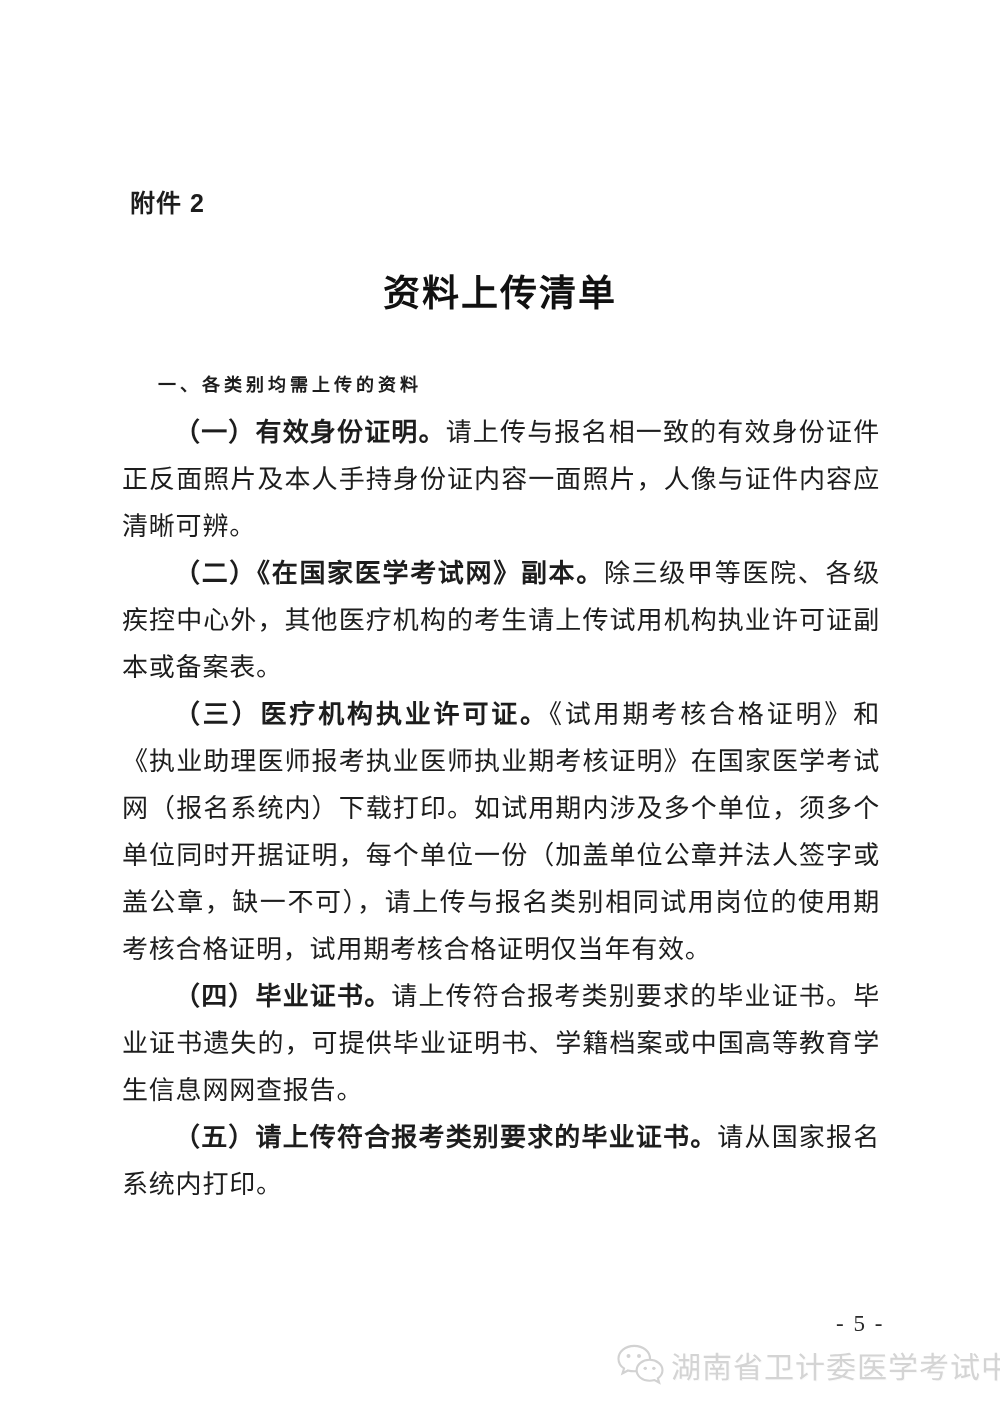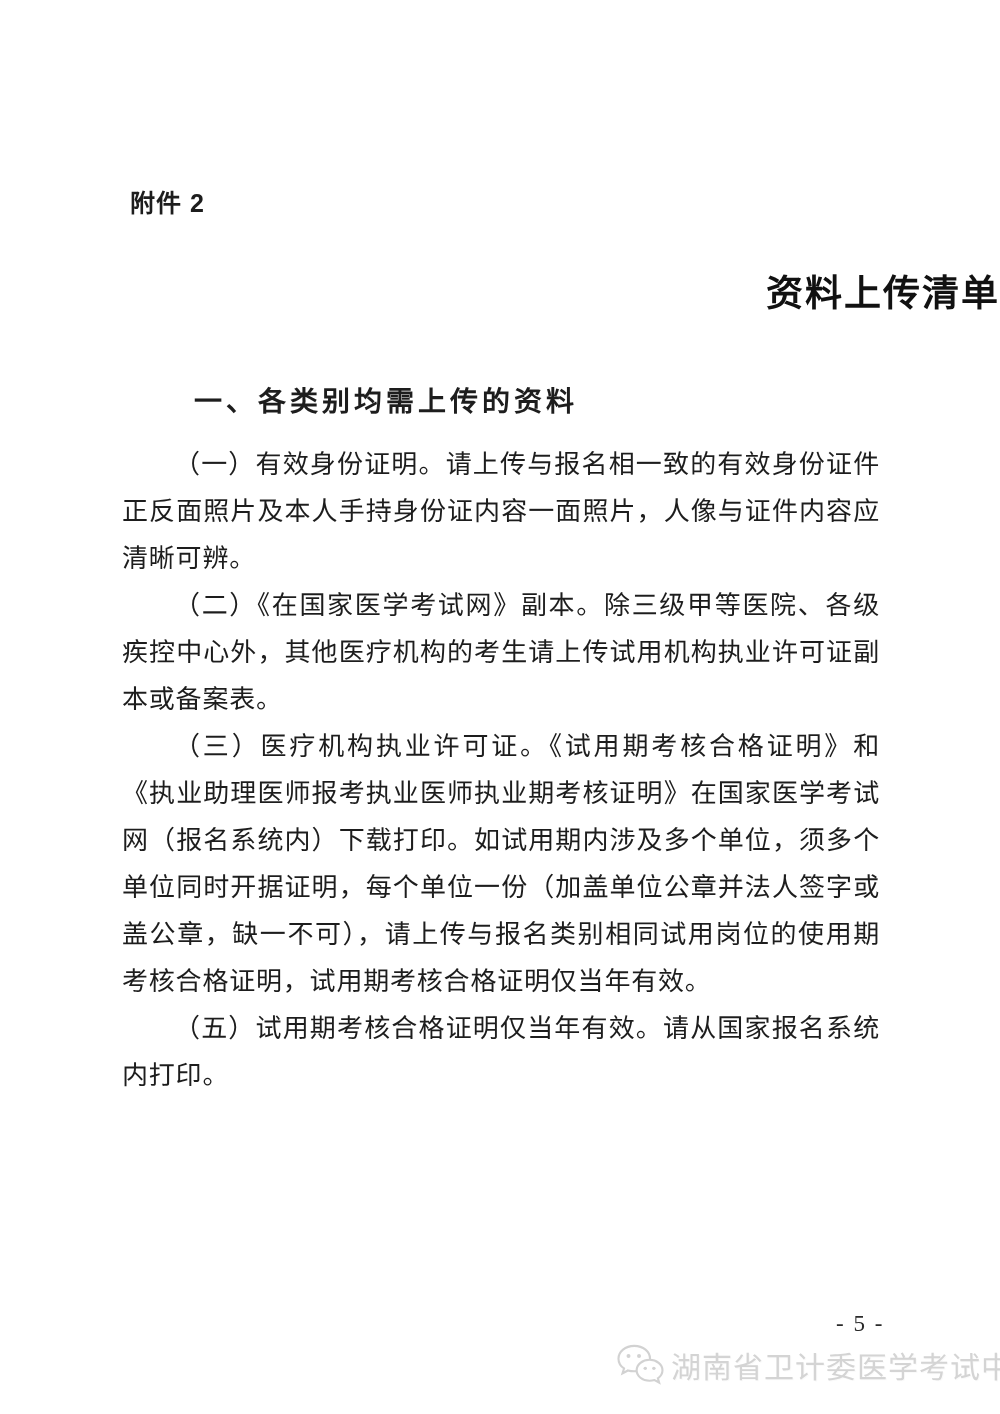--- a/index.html
+++ b/index.html
@@ -24,52 +24,52 @@
     font-weight: 700;
     letter-spacing: 1px;
     font-family: "Liberation Sans", "DejaVu Sans", sans-serif;
     color: #1d1d1d;
   }
   .doc-title {
     position: absolute;
     left: 0;
     right: 0;
     top: 238px;
-    text-align: right;
+    text-align: center;
     font-size: 37px;
     font-weight: 700;
     letter-spacing: 2px;
     font-family: "Liberation Serif", "DejaVu Serif", serif;
     color: #111111;
   }
   .content {
     position: absolute;
     left: 122px;
     top: 362px;
     width: 758px;
     font-size: 26px;
     line-height: 47px;
     text-align: justify;
     letter-spacing: 0.8px;
     color: #1d1d1d;
   }
   .section-heading {
     font-family: "Liberation Sans", "DejaVu Sans", sans-serif;
     font-weight: 700;
-    font-size: 28px;
+    font-size: 18px;
     letter-spacing: 4px;
     text-indent: 2em;
-    margin: 16px;
+    margin: 0;
   }
   .para {
     margin: 0;
     text-indent: 2em;
   }
   .para .lead {
-    font-weight: 400;
+    font-weight: 700;
     margin-top: 15px;
   }
   .page-number {
     position: absolute;
     left: 836px;
     top: 1311px;
     font-size: 23px;
     letter-spacing: 2px;
     color: #2a2a2a;
     font-family: "Liberation Serif", "DejaVu Serif", serif;
@@ -110,22 +110,23 @@
   <div class="content">
 
     <h2 class="section-heading">一、各类别均需上传的资料</h2>
 
     <p class="para"><span class="lead">（一）有效身份证明。</span><span>请上传与报名相一致的有效身份证件正反面照片及本人手持身份证内容一面照片，人像与证件内容应清晰可辨。</span></p>
 
     <p class="para"><span class="lead">（二）《在国家医学考试网》副本。</span><span>除三级甲等医院、各级疾控中心外，其他医疗机构的考生请上传试用机构执业许可证副本或备案表。</span></p>
 
     <p class="para"><span class="lead">（三）医疗机构执业许可证。</span><span>《试用期考核合格证明》和《执业助理医师报考执业医师执业期考核证明》在国家医学考试网（报名系统内）下载打印。如试用期内涉及多个单位，须多个单位同时开据证明，每个单位一份（加盖单位公章并法人签字或盖公章，缺一不可），请上传与报名类别相同试用岗位的使用期考核合格证明，试用期考核合格证明仅当年有效。</span></p>
 
+    <p class="para"><span class="lead">（四）毕业证书。</span><span>请上传符合报考类别要求的毕业证书。毕业证书遗失的，可提供毕业证明书、学籍档案或中国高等教育学生信息网网查报告。</span></p>
 
-    <p class="para"><span class="lead">（五）试用期考核合格证明仅当年有效。</span><span>请从国家报名系统内打印。</span></p>
+    <p class="para"><span class="lead">（五）请上传符合报考类别要求的毕业证书。</span><span>请从国家报名系统内打印。</span></p>
 
   </div>
 
   <div class="page-number">- 5 -</div>
 
   <div class="watermark">
     <span class="watermark-icon">
       <svg viewBox="0 0 50 46" width="48" height="44" xmlns="http://www.w3.org/2000/svg">
         <g fill="#ffffff" stroke="#d2d2d2" stroke-width="2.2">
           <path d="M19 3 C9.6 3 2.5 9 2.5 16.4 c0 4.2 2.2 7.8 5.8 10.2 l-1.6 5.2 5.7-3.1 c2.1 0.6 4.3 0.9 6.6 0.9 9.4 0 16.5-6 16.5-13.2 C35.5 9 28.4 3 19 3 Z"></path>

